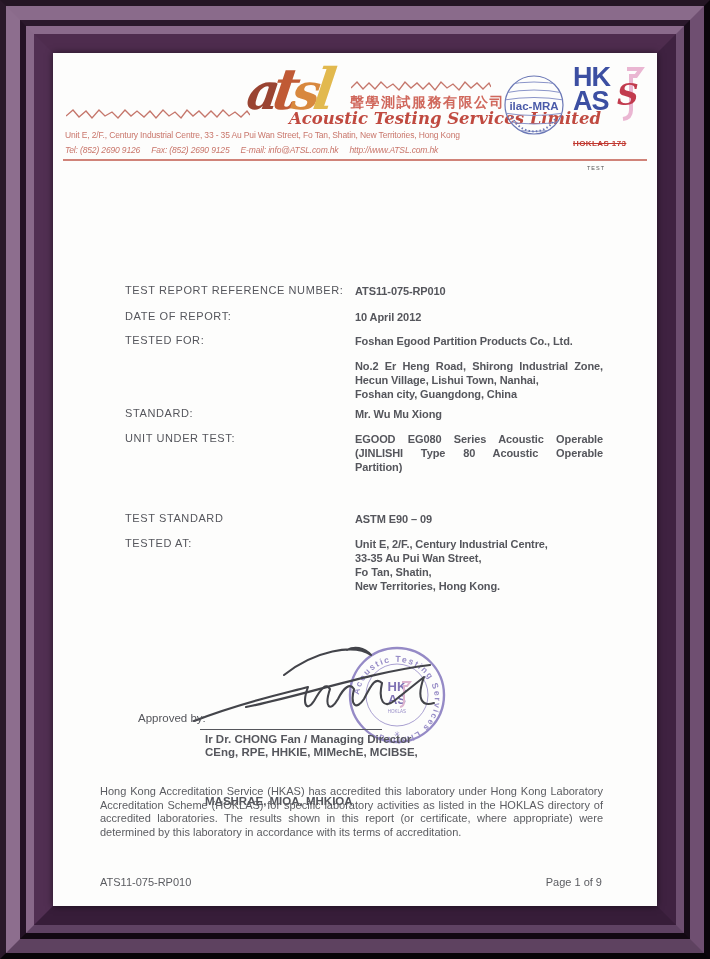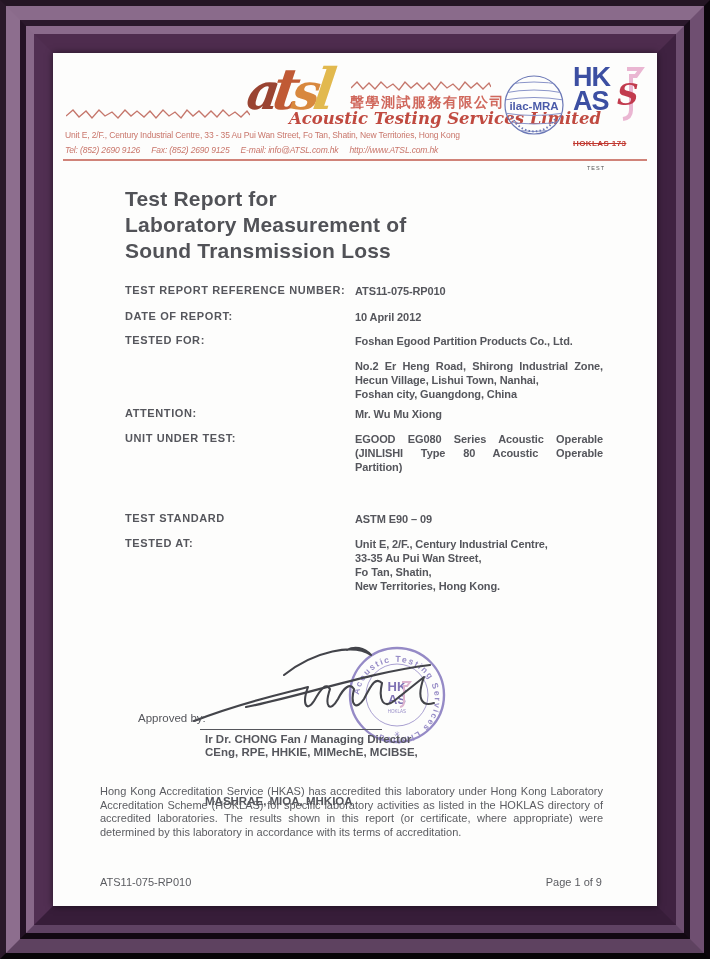--- a/index.html
+++ b/index.html
@@ -26,21 +26,21 @@
   .addr{left:12px;font-size:8.5px;letter-spacing:-0.15px;color:#c9766b;white-space:pre;}
   .divider{left:10px;top:106px;width:584px;height:2px;background:#d08379;}
   .hkas{left:520px;top:12px;width:72px;text-align:left;line-height:24px;}
   .hkas .big{font-size:27px;font-weight:bold;color:#3c4fa2;letter-spacing:-1px;font-family:"Liberation Sans",sans-serif;}
   .hkas .hoklas{font-size:8px;font-weight:bold;color:#c03830;letter-spacing:.4px;text-decoration:line-through;margin-top:19px;}
   .hkas .test{font-size:5.5px;color:#555;letter-spacing:1px;margin-left:14px;}
   .hkas-accent{position:absolute;left:30px;top:2px;}
   
   .title{left:72px;top:133px;font-size:21px;font-weight:bold;line-height:26px;color:#515257;letter-spacing:.2px;}
   .row{position:absolute;left:72px;width:478px;}
-  .lbl{position:absolute;left:0;top:0;font-size:11px;font-weight:bold;letter-spacing:.6px;white-space:nowrap;}
+  .lbl{position:absolute;left:0;top:0;font-size:11px;font-weight:normal;letter-spacing:.6px;white-space:nowrap;}
   .val{position:absolute;left:230px;top:0;width:248px;font-size:11px;font-weight:bold;letter-spacing:-0.1px;line-height:14px;}
   .just{text-align:justify;text-align-last:justify;}
   
   .approved{left:85px;top:659px;font-size:11.5px;}
   .sigline{left:147px;top:676px;width:182px;border-top:1.5px solid #55565c;}
   .signame{left:152px;font-size:11.5px;font-weight:bold;line-height:13px;white-space:nowrap;}
   
   .foot-para{left:47px;top:732px;width:503px;font-size:11px;line-height:13.5px;text-align:justify;color:#5b5c61;}
   .foot-note{left:47px;top:799px;font-size:11px;color:#5b5c61;}
   .foot-ref{left:47px;top:823px;font-size:11px;color:#5b5c61;}
@@ -101,25 +101,20 @@
           <text x="14" y="38" font-family="DejaVu Serif, serif" font-style="italic" font-size="30" font-weight="bold" fill="#c23b4e">S</text>
         </svg>
         <div class="hoklas">HOKLAS 173</div>
         <div class="test">TEST</div>
       </div>
 
       <div class="abs addr" style="top:77px;">Unit E, 2/F., Century Industrial Centre, 33 - 35 Au Pui Wan Street, Fo Tan, Shatin, New Territories, Hong Kong</div>
       <div class="abs addr" style="top:92px;font-style:italic;">Tel: (852) 2690 9126     Fax: (852) 2690 9125     E-mail: info@ATSL.com.hk     http://www.ATSL.com.hk</div>
       <div class="abs divider"></div>
 
-      <div class="abs title">
-        <div>Test Report for</div>
-        <div>Laboratory Measurement of</div>
-        <div>Sound Transmission Loss</div>
-      </div>
 
       <div class="row" style="top:231px;">
         <div class="lbl">TEST REPORT REFERENCE NUMBER:</div>
         <div class="val">ATS11-075-RP010</div>
       </div>
 
       <div class="row" style="top:257px;">
         <div class="lbl">DATE OF REPORT:</div>
         <div class="val">10 April 2012</div>
       </div>
@@ -131,21 +126,21 @@
 
       <div class="row" style="top:306px;">
         <div class="val">
           <div class="just">No.2 Er Heng Road, Shirong Industrial Zone,</div>
           <div>Hecun Village, Lishui Town, Nanhai,</div>
           <div>Foshan city, Guangdong, China</div>
         </div>
       </div>
 
       <div class="row" style="top:354px;">
-        <div class="lbl">ATTENTION:</div>
+        <div class="lbl">STANDARD:</div>
         <div class="val">Mr. Wu Mu Xiong</div>
       </div>
 
       <div class="row" style="top:379px;">
         <div class="lbl">UNIT UNDER TEST:</div>
         <div class="val">
           <div class="just">EGOOD EG080 Series Acoustic Operable</div>
           <div class="just">(JINLISHI Type 80 Acoustic Operable</div>
           <div>Partition)</div>
         </div>

